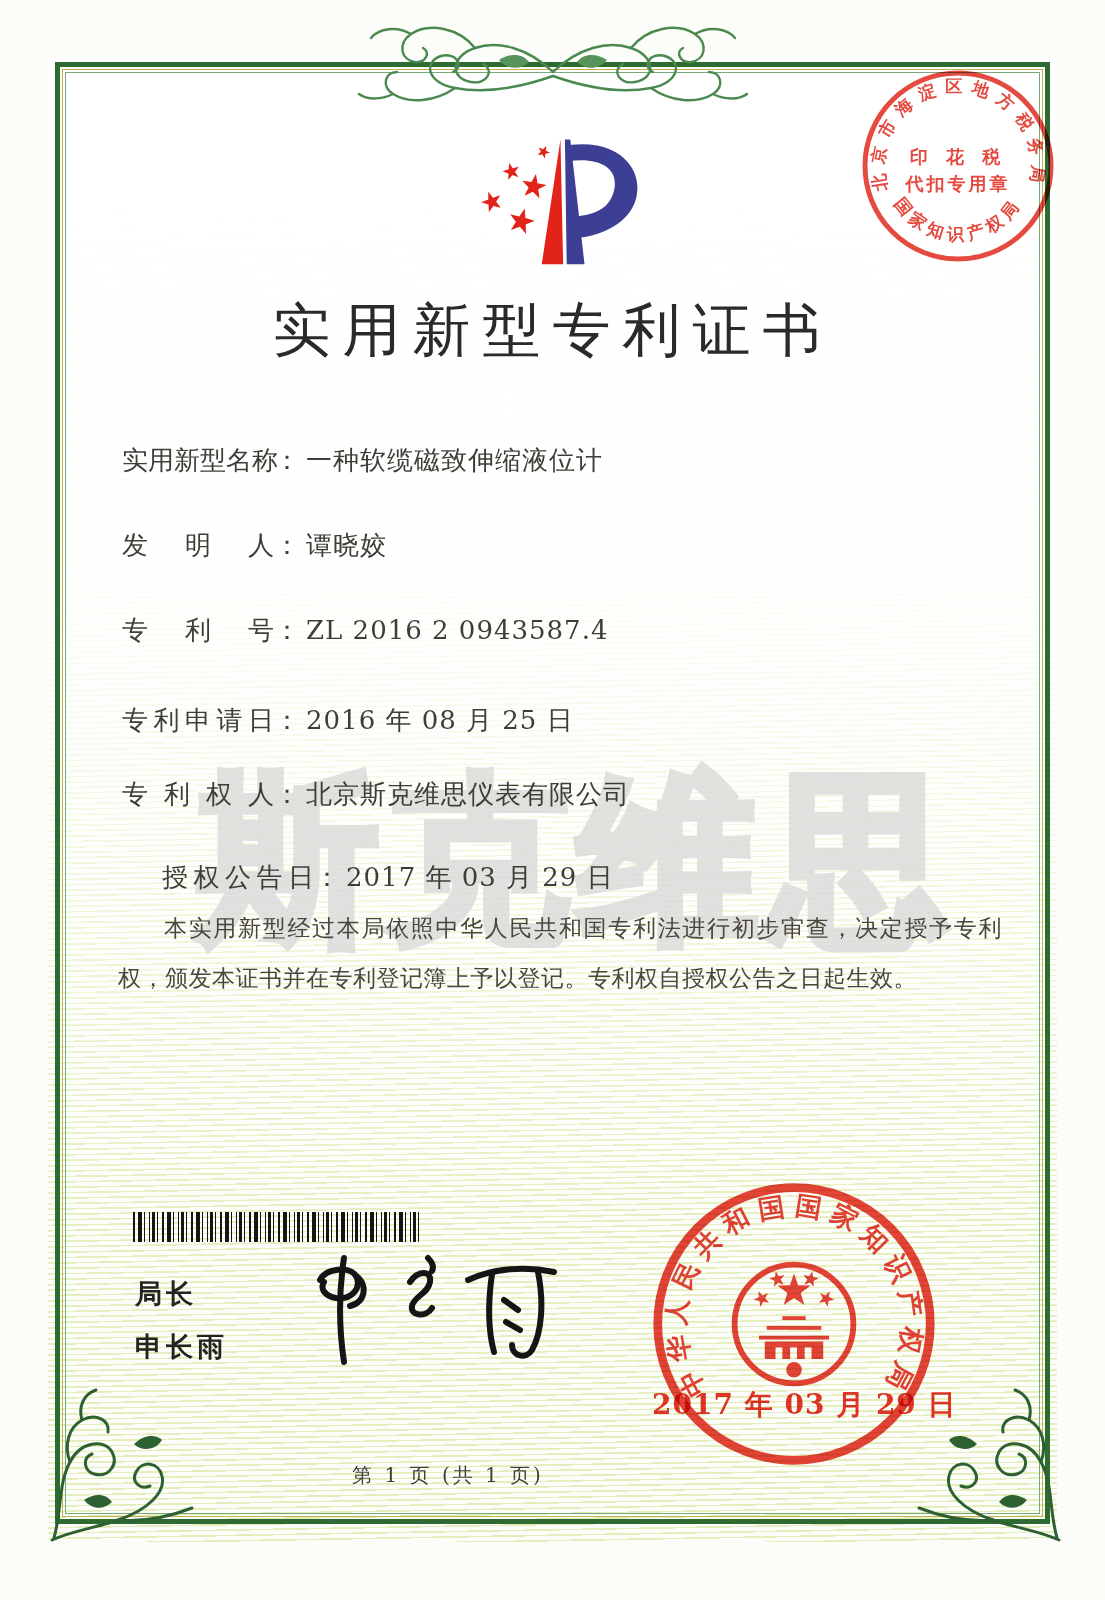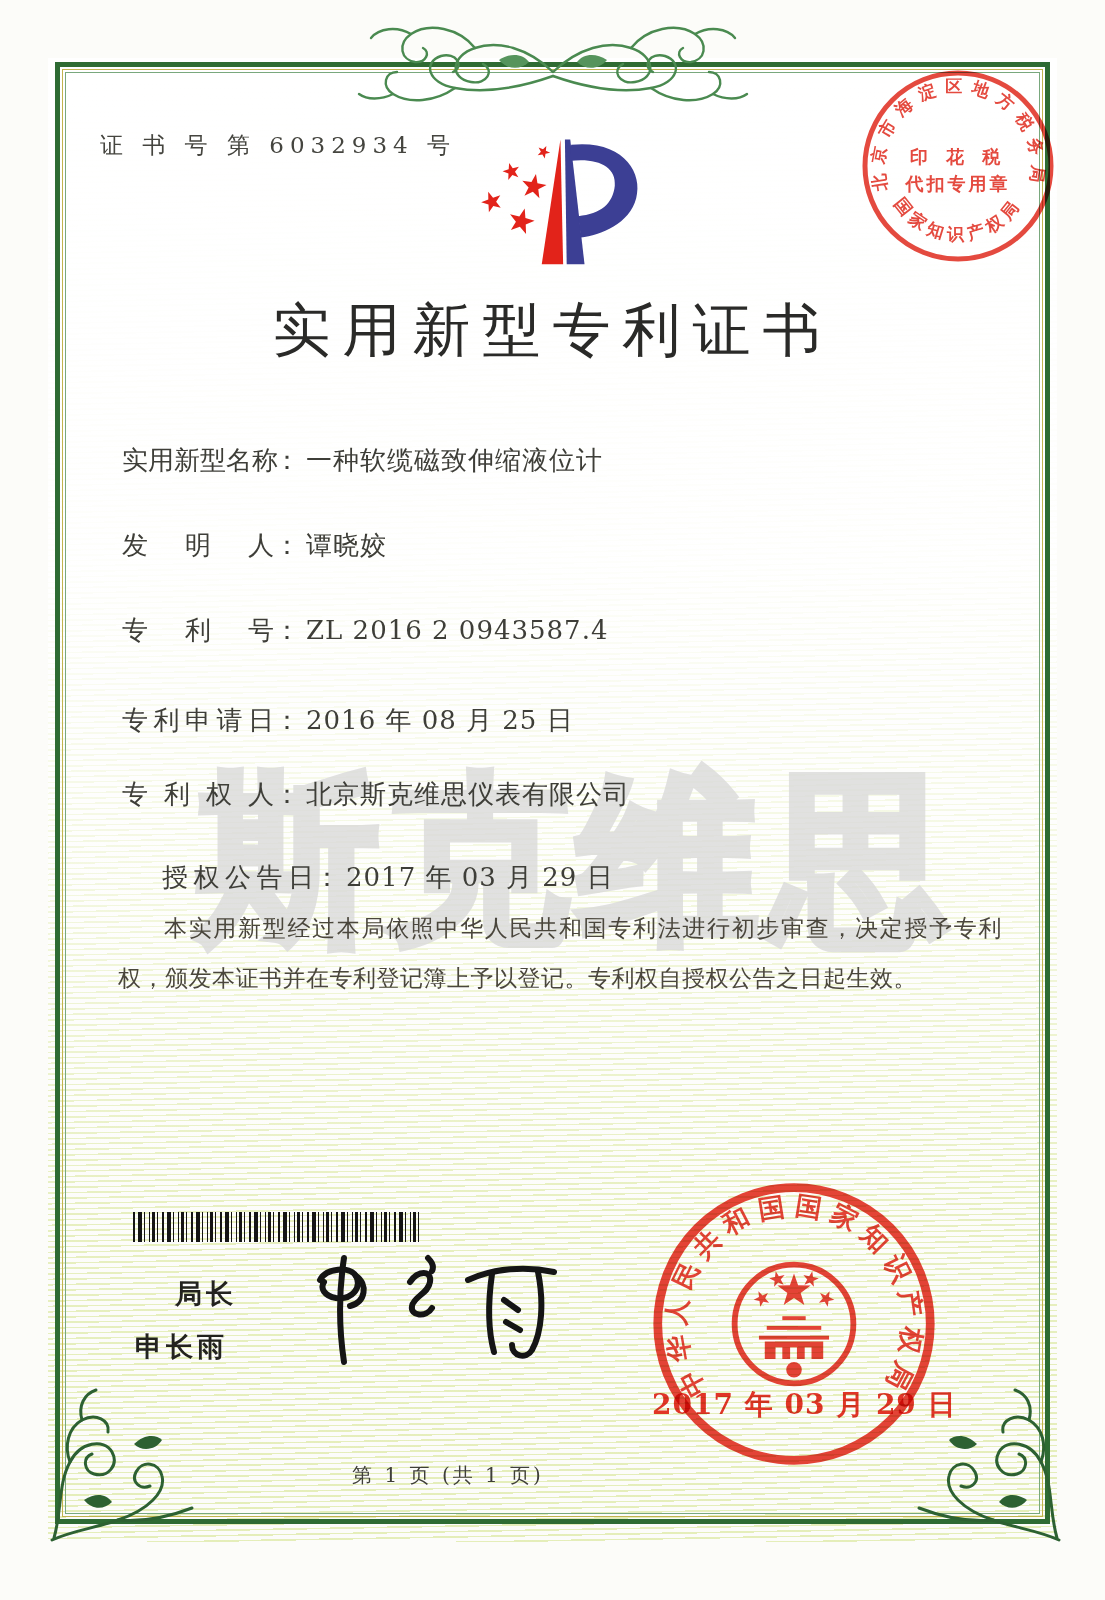--- a/index.html
+++ b/index.html
@@ -79,21 +79,21 @@
       #151515 11px 12px, rgba(0,0,0,0) 12px 16px,
       #151515 16px 17px, rgba(0,0,0,0) 17px 19px,
       #151515 19px 22px, rgba(0,0,0,0) 22px 24px,
       #151515 24px 25px, rgba(0,0,0,0) 25px 29px);
   }
   .officer{
     position:absolute;left:135px;top:1276px;z-index:2;
     font-family:"Liberation Sans","DejaVu Sans",sans-serif;
     font-size:27px;font-weight:600;color:#23231f;
   }
-  .officer .o-title{display:block;margin-bottom:17px;letter-spacing:4px;margin-left:40px;}
+  .officer .o-title{display:block;margin-bottom:17px;letter-spacing:4px;}
   .officer .o-name{display:block;letter-spacing:4px;}
   .signature{position:absolute;left:280px;top:1244px;z-index:2;}
   .tax-stamp{position:absolute;left:858px;top:66px;z-index:3;mix-blend-mode:multiply;opacity:.92;}
   .big-seal{position:absolute;left:648px;top:1178px;z-index:3;mix-blend-mode:multiply;opacity:.93;}
   .seal-date{
     position:absolute;left:652px;top:1386px;width:290px;text-align:center;z-index:4;
     font-size:28px;font-weight:700;color:#e43527;letter-spacing:1px;
     mix-blend-mode:multiply;white-space:nowrap;
   }
   .footer{
@@ -148,21 +148,20 @@
       <path d="M 8 152 C 30 142 52 140 74 132 C 104 122 122 104 118 88 C 115 74 98 72 92 84 C 87 94 96 102 106 98"></path>
       <path d="M 10 150 C 18 122 14 96 26 74 C 36 54 60 50 68 64 C 75 77 64 90 50 86 C 40 83 38 70 48 66"></path>
       <path d="M 26 74 C 20 58 24 40 38 32 C 52 25 66 32 64 44"></path>
       <path d="M 74 132 C 96 134 122 130 148 120"></path>
       <path d="M 38 32 C 34 18 40 6 52 2"></path>
       <path d="M 40 112 C 52 104 62 106 68 114 C 60 122 48 122 40 112 Z" fill="#2d6132" stroke="none"></path>
       <path d="M 90 56 C 100 46 112 46 118 52 C 112 62 98 64 90 56 Z" fill="#2d6132" stroke="none"></path>
     </g>
   </svg>
 
-  <div class="certno">证 书 号 第 6032934 号</div>
 
   <svg class="logo" width="196" height="178" viewBox="0 0 220 190">
     <defs>
       <path id="star" d="M0,-10 L2.35,-3.24 L9.51,-3.09 L3.8,1.24 L5.88,8.09 L0,4 L-5.88,8.09 L-3.8,1.24 L-9.51,-3.09 L-2.35,-3.24 Z"></path>
     </defs>
     <polygon points="115,26 94,166 118,166" fill="#e2231a"></polygon>
     <polygon points="120,26 126,26 142,166 122,166" fill="#3c3f94"></polygon>
     <path d="M 127 32 C 184 26 208 62 200 92 C 193 120 160 134 138 136 L 135 112 C 160 110 174 98 176 78 C 178 56 156 46 125 50 Z" fill="#3c3f94"></path>
     <use href="#star" transform="translate(96,40) scale(0.75) rotate(25)" fill="#e2231a"></use>
     <use href="#star" transform="translate(60,62) scale(1.0) rotate(-15)" fill="#e2231a"></use>

